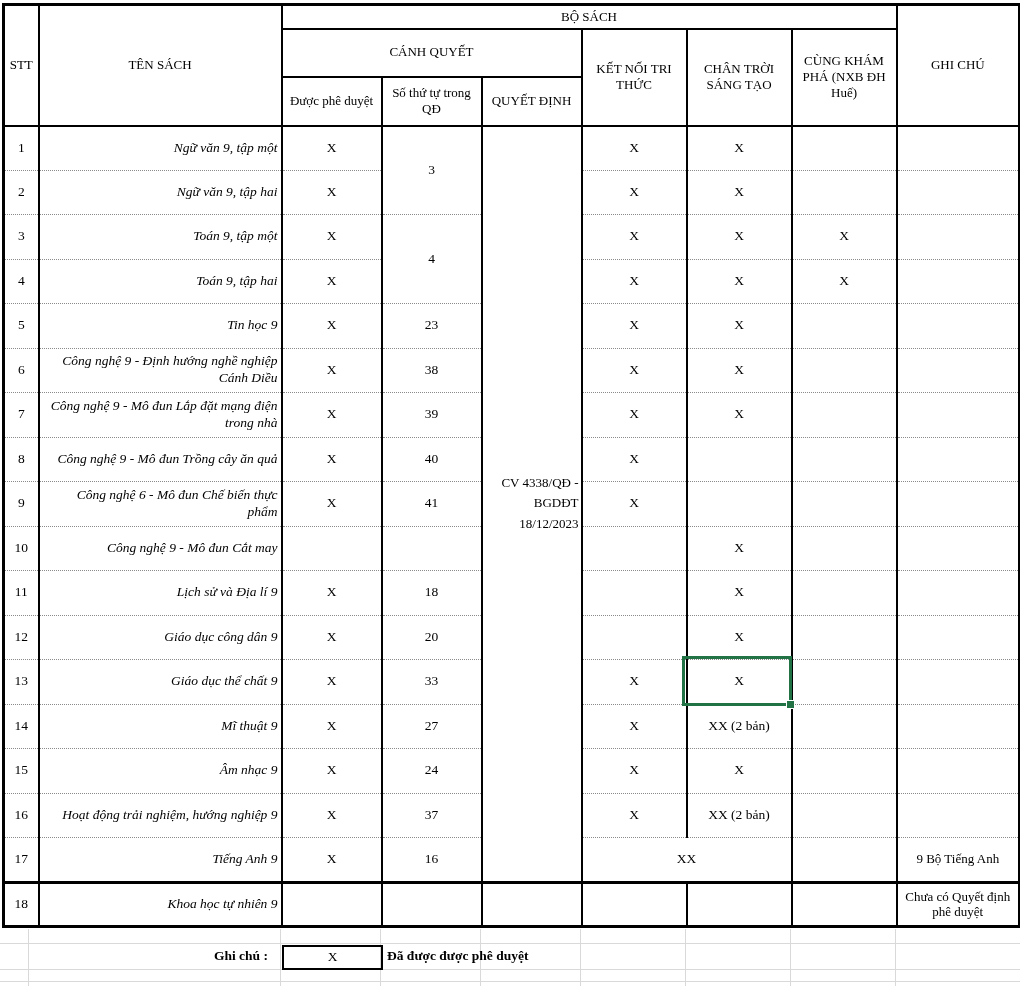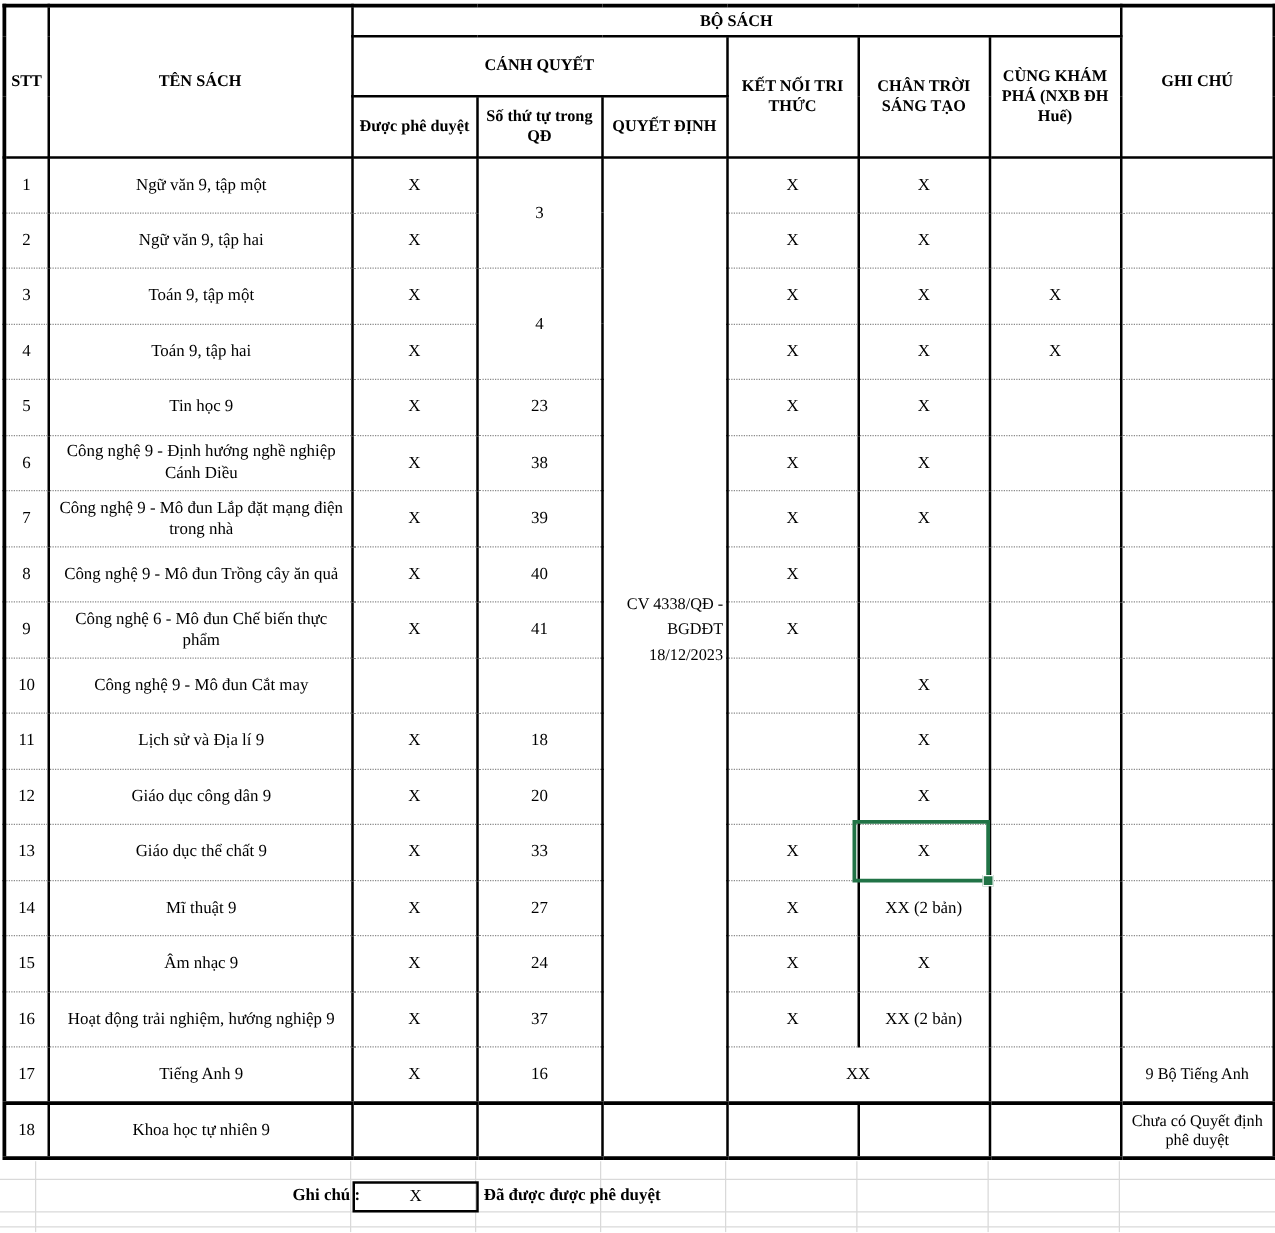--- a/index.html
+++ b/index.html
@@ -9,45 +9,45 @@
   }
   table.main{
     position:absolute; left:2px; top:3px; width:1016px;
     border-collapse:collapse; table-layout:fixed;
     border:3px solid #000;
   }
   th,td{
     border:2px solid #000; padding:0 2px; text-align:center; vertical-align:middle;
     font-size:13px; overflow:hidden; line-height:1.25;
   }
-  thead th{font-weight:bold;}
+  thead th{font-weight:normal;}
   tbody td{
     border-top:1px dotted #8a8a8a; border-bottom:1px dotted #8a8a8a;
     border-left:2px solid #000; border-right:2px solid #000;
     font-size:13.5px;
   }
   tbody tr{height:44.5px;}
-  td.name-cell{text-align:center; padding:2px 3px 2px 5px;}
+  td.name-cell{text-align:right; padding:2px 3px 2px 5px;font-style:italic;}
   td.qd-cell{font-size:13px; line-height:1.55;text-align:right;}
   td.note-cell{font-size:13px; line-height:1.2;}
   tr.row18 td{border-top:3px solid #000; border-bottom:3px solid #000;}
   
   .sel{
     position:absolute; left:682px; top:656px; width:110px; height:50px;
     border:3px solid #217346; box-sizing:border-box; pointer-events:auto;
   }
   .sel .handle{
     position:absolute; right:-6px; bottom:-6px; width:9px; height:9px;
     background:#217346; border:1px solid #fff; box-sizing:border-box;
   }
   
   .hgrid{position:absolute; left:0; width:1020px; height:1px; background:#d9d9d9;}
   .vgrid{position:absolute; top:929px; height:57px; width:1px; background:#d9d9d9;}
   .foot-label{
-    position:absolute; left:100px; top:948px; width:188px; text-align:right;
+    position:absolute; left:80px; top:948px; width:188px; text-align:right;
     font-weight:bold; font-size:13.5px;
   }
   .foot-box{
     position:absolute; left:282px; top:945px; width:101px; height:25px;
     border:2px solid #000; box-sizing:border-box; text-align:center;
     font-size:13.5px; line-height:20px;
   }
   .foot-text{
     position:absolute; left:387px; top:948px; font-size:13.5px;font-weight:bold;
   }

